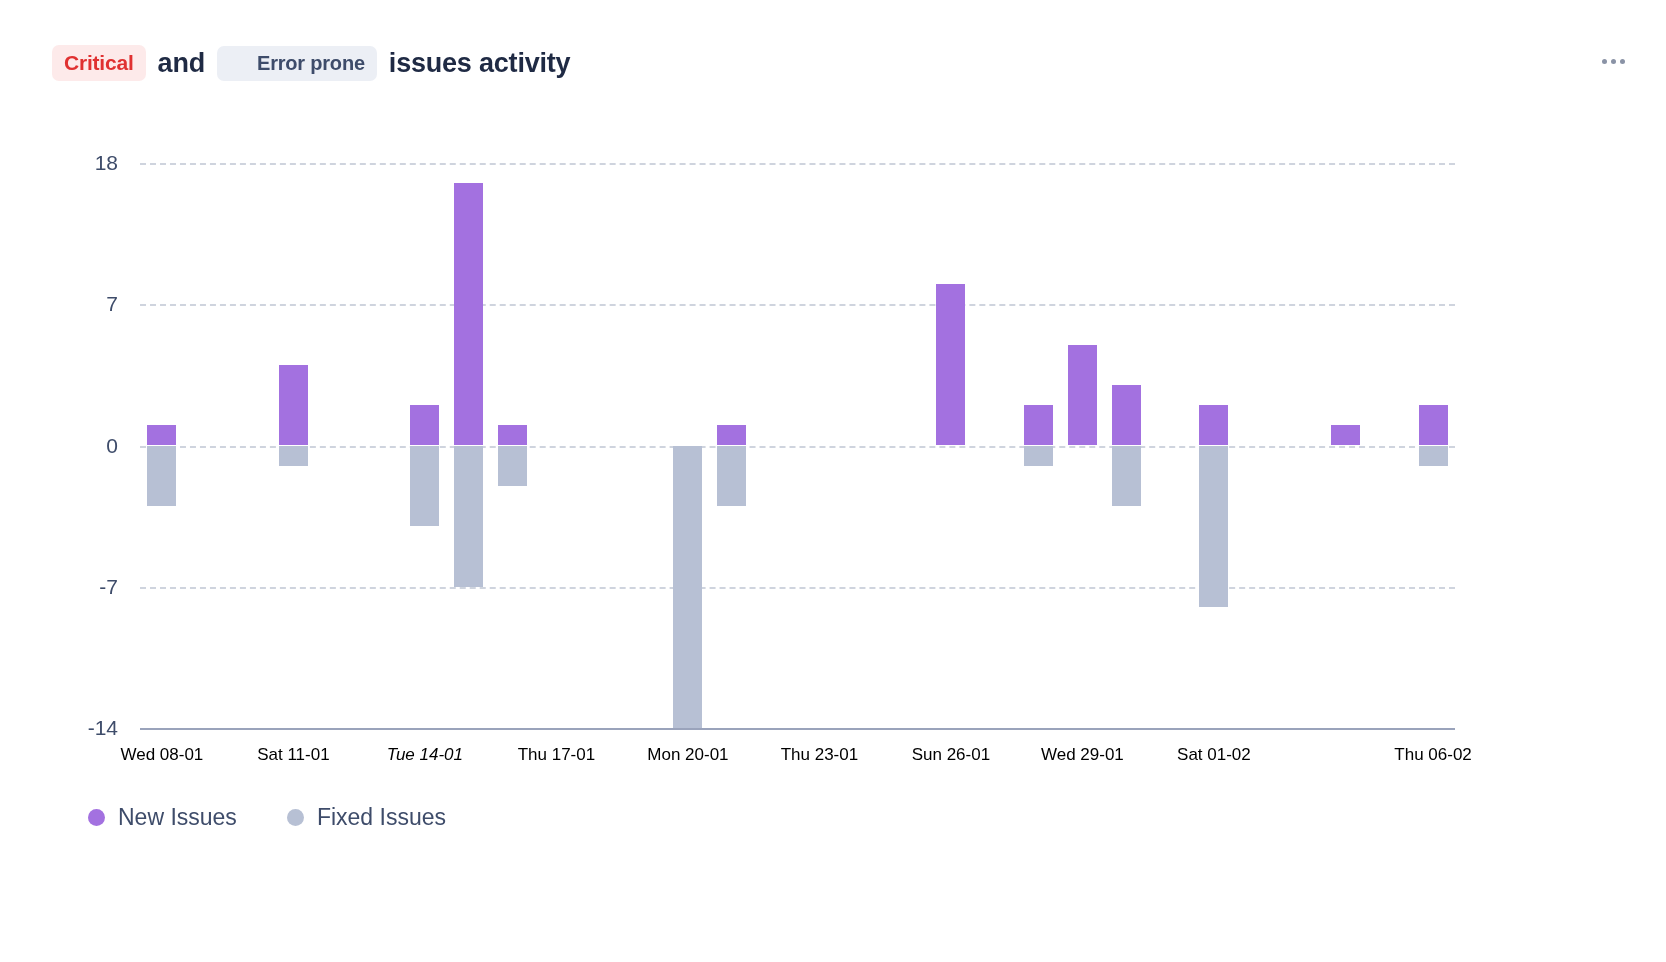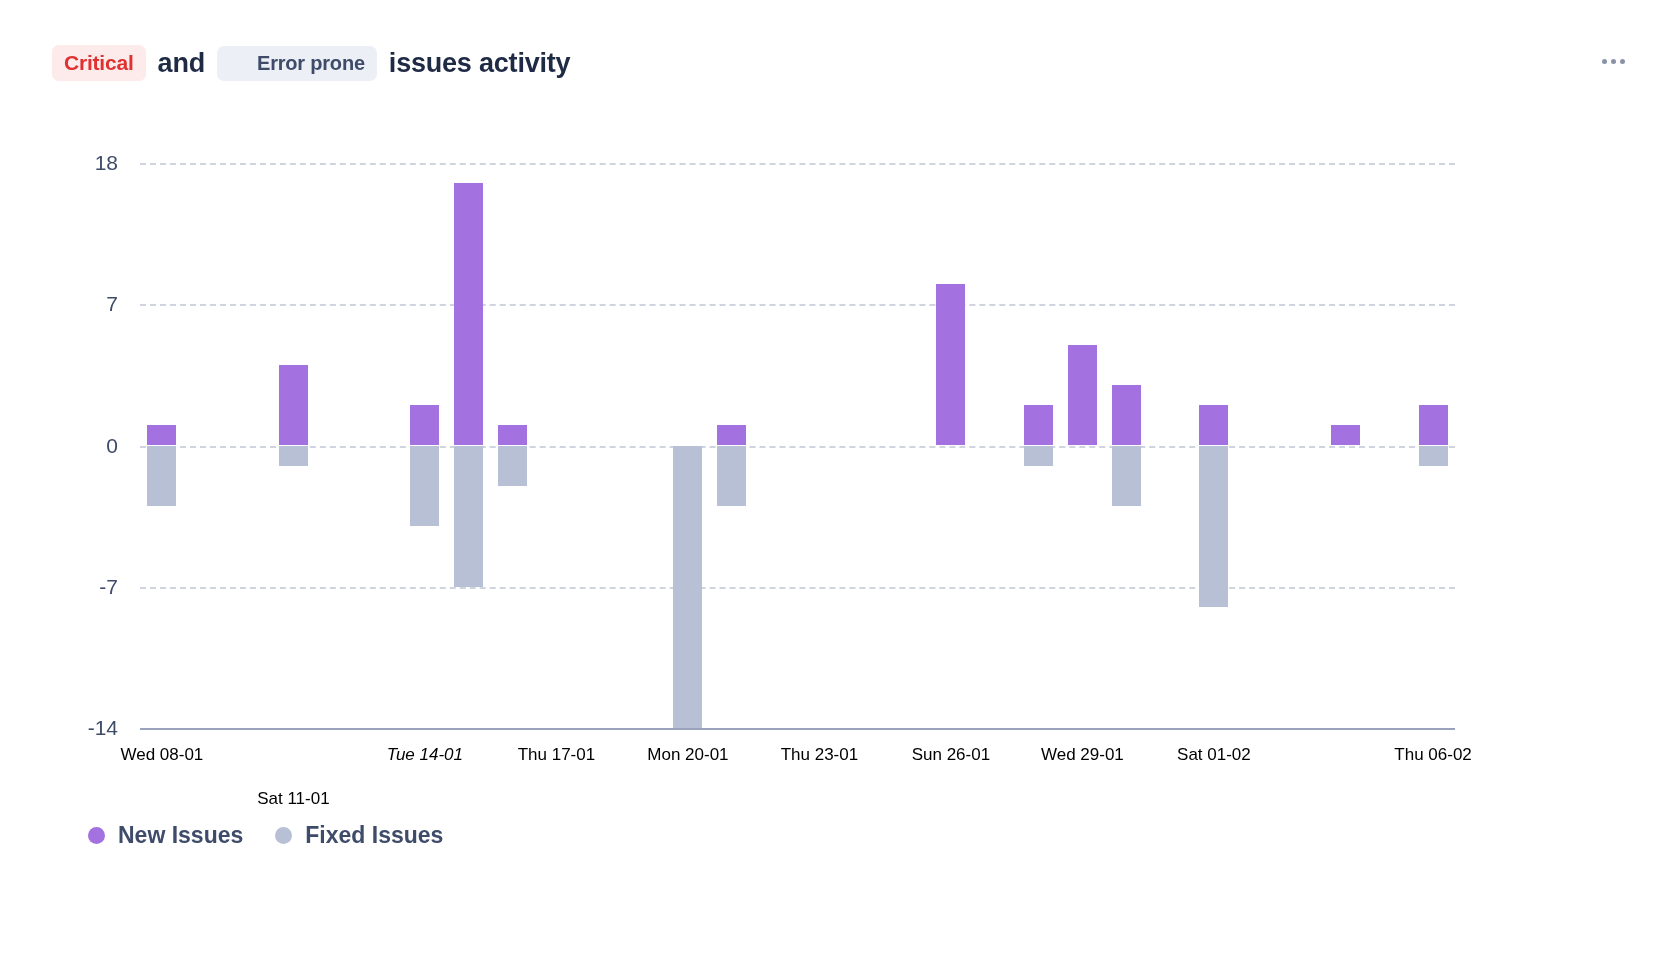--- a/index.html
+++ b/index.html
@@ -157,25 +157,24 @@
     font-size: 17px;
     color: #000000;
     transform: translateX(-50%);
     white-space: nowrap;
   }
 
   
   .legend {
     position: absolute;
     left: 88px;
-    top: 822px;
-    display: flex;
-    align-items: center;
-    gap: 32px;
-    font-weight: bold;
+    top: 804px;
+    display: flex;
+    align-items: center;
+    gap: 50px;
   }
   .legend-item {
     display: flex;
     align-items: center;
     gap: 13px;
     cursor: pointer;
   }
   .legend-dot {
     width: 17px; height: 17px; border-radius: 50%;
     display: block;
@@ -271,21 +270,21 @@
     </div>
     <div id="yaxis">
         <div class="ylabel" style="left: 28px; top: 163px;">18</div>
         <div class="ylabel" style="left: 28px; top: 304.25px;">7</div>
         <div class="ylabel" style="left: 28px; top: 445.5px;">0</div>
         <div class="ylabel" style="left: 28px; top: 586.75px;">-7</div>
         <div class="ylabel" style="left: 28px; top: 728px;">-14</div>
       </div>
     <div class="xlabels" id="xaxis">
         <div class="xlabel" style="left: 161.917px;">Wed 08-01</div>
-        <div class="xlabel" style="left: 293.417px; margin-top: 44px;">Sat 11-01</div>
+        <div class="xlabel" style="left: 293.417px;">Sat 11-01</div>
         <div class="xlabel" style="left: 424.917px; font-style: italic;">Tue 14-01</div>
         <div class="xlabel" style="left: 556.417px;">Thu 17-01</div>
         <div class="xlabel" style="left: 687.917px;">Mon 20-01</div>
         <div class="xlabel" style="left: 819.417px;">Thu 23-01</div>
         <div class="xlabel" style="left: 950.917px;">Sun 26-01</div>
         <div class="xlabel" style="left: 1082.42px;">Wed 29-01</div>
         <div class="xlabel" style="left: 1213.92px;">Sat 01-02</div>
         <div class="xlabel" style="left: 1433.08px;">Thu 06-02</div>
       </div>
   </div>

